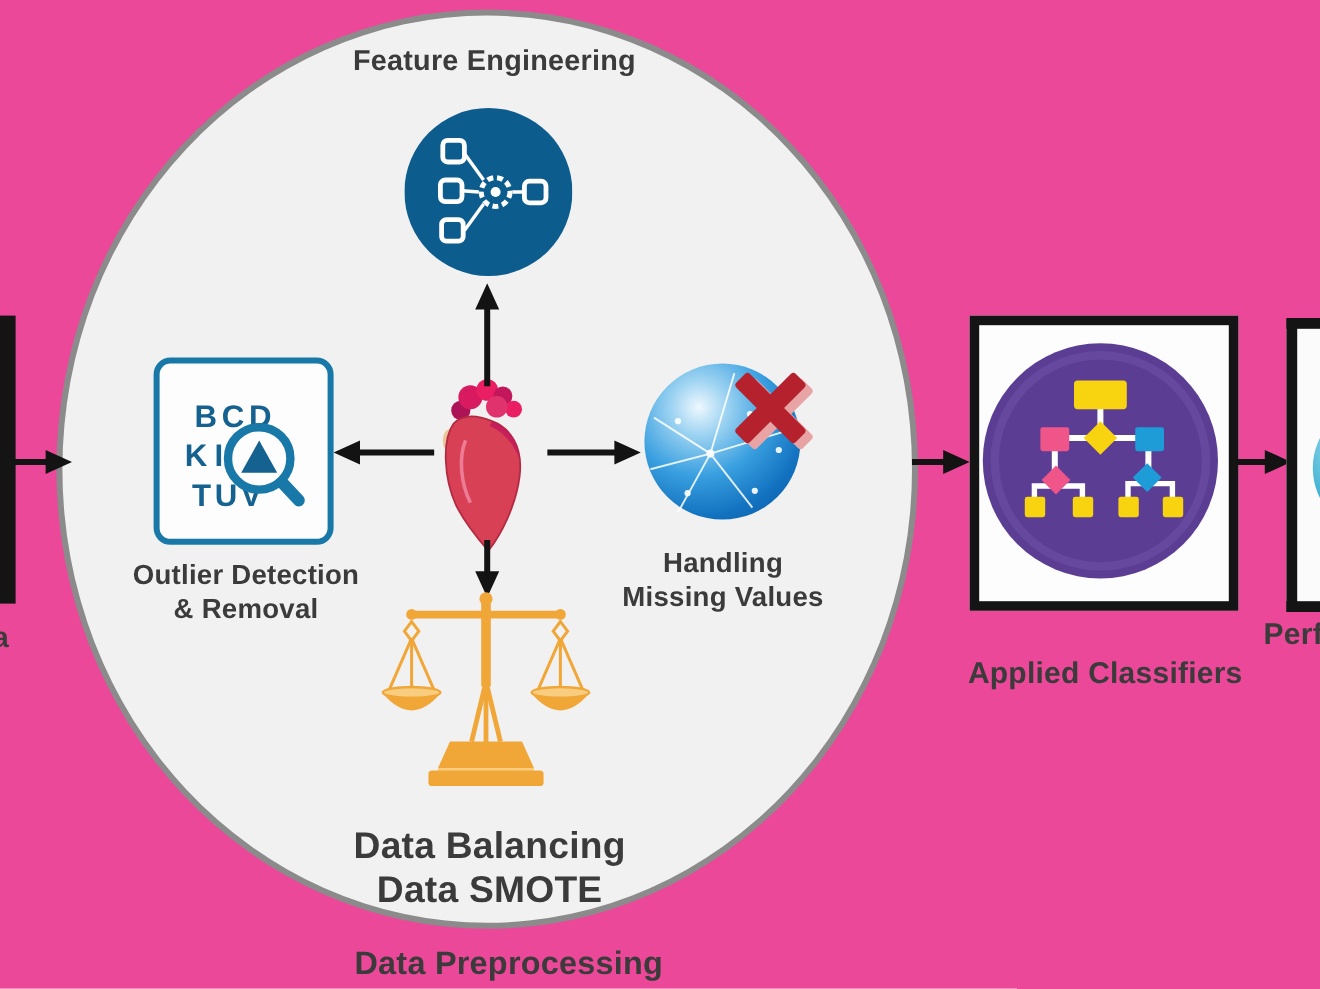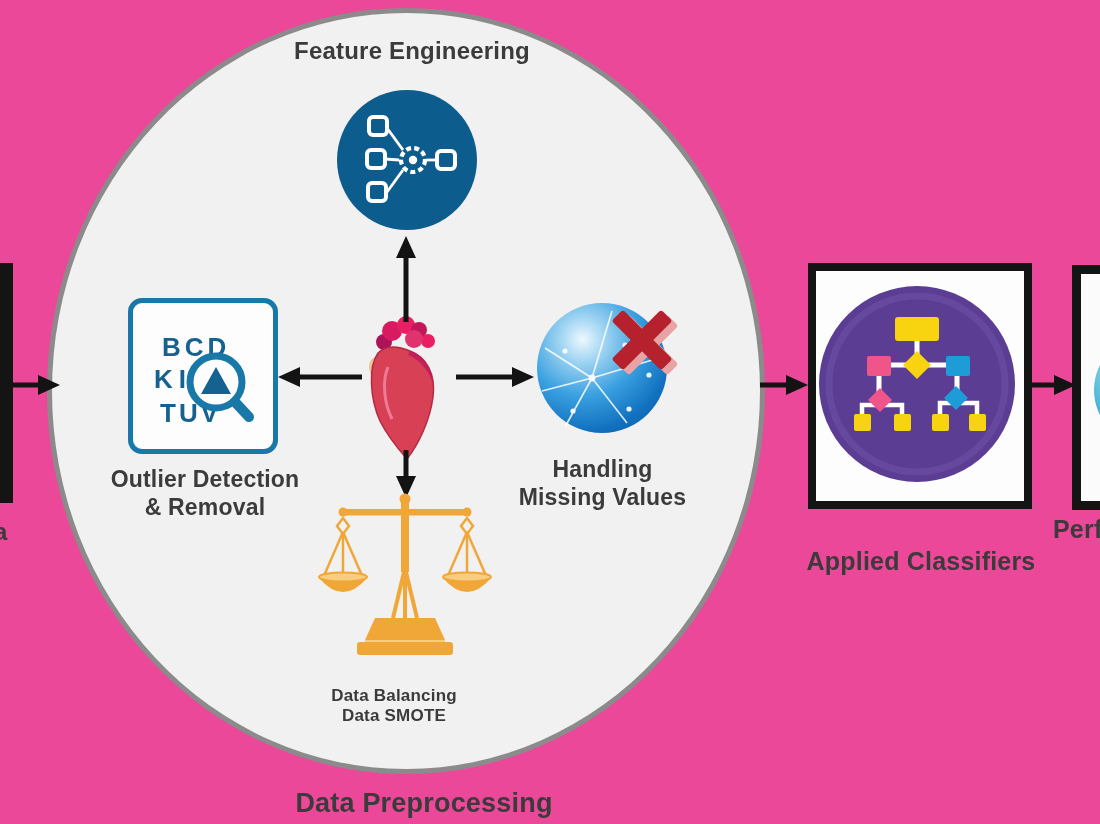--- a/index.html
+++ b/index.html
@@ -165,21 +165,21 @@
     <rect x="85" y="12" width="8" height="70" fill="#f0a738"></rect>
     <g stroke="#f0a738" stroke-width="4" fill="none">
       <line x1="89" y1="78" x2="77" y2="128"></line>
       <line x1="89" y1="78" x2="89" y2="130"></line>
       <line x1="89" y1="78" x2="101" y2="128"></line>
     </g>
     <polygon points="59,128 119,128 129,150 49,150" fill="#f0a738"></polygon>
     <rect x="49" y="150" width="80" height="3" fill="#f8cd80"></rect>
     <rect x="41" y="152" width="96" height="13" rx="3" fill="#f0a738"></rect>
   </svg>
-  <div class="lbl" style="left:244px;top:686px;width:300px;font-size:17px;text-align:center;">
+  <div class="lbl" style="left:258px;top:686px;width:300px;font-size:31px;text-align:center;">
     <div>Data Balancing</div>
     <div>Data SMOTE</div>
   </div>
 
   <div class="lbl" style="left:224px;top:787px;width:400px;font-size:27px;">Data Preprocessing</div>
 
   <div class="left-box"></div>
   <svg style="left:12px;top:372px;" width="48" height="26">
     <polygon points="48,13 26,3 26,23" fill="#131313"></polygon>
     <line x1="0" y1="13" x2="28" y2="13" stroke="#131313" stroke-width="5"></line>

